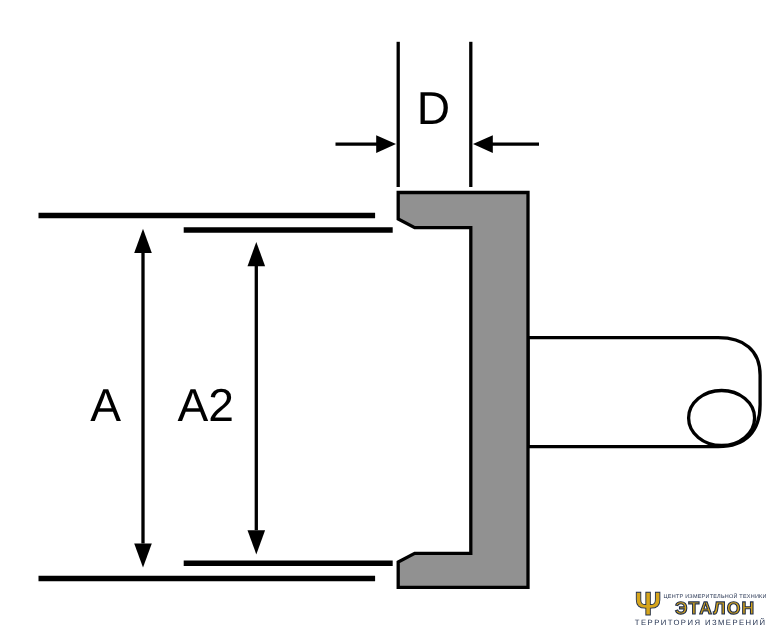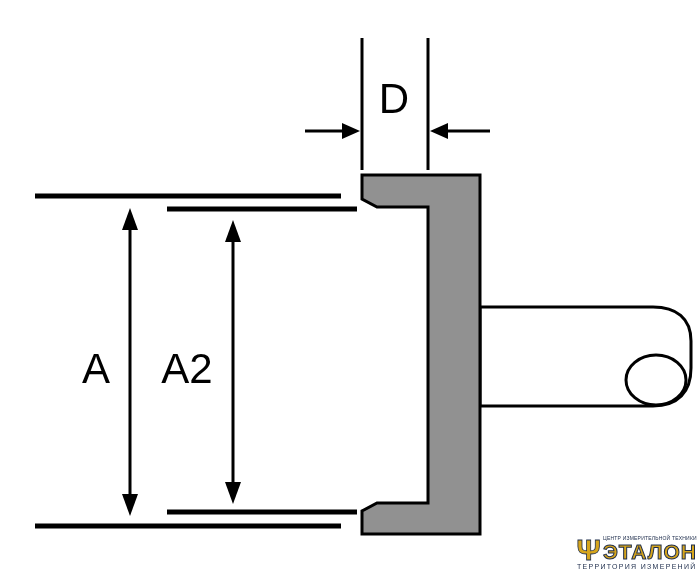--- a/index.html
+++ b/index.html
@@ -25,21 +25,21 @@
              text-anchor:middle;}
 
   
   .logo{position:absolute;right:3px;bottom:2px;text-align:center;
         font-family:"Liberation Sans",sans-serif;}
   .logo-row{display:flex;align-items:flex-end;justify-content:flex-end;gap:2px;}
   .logo-symbol{color:var(--logo-gold);-webkit-text-stroke:0.8px var(--logo-navy);
                font-size:30px;line-height:0.85;font-weight:bold;}
   .logo-main{display:flex;flex-direction:column;align-items:center;}
   .logo-top{font-size:5px;color:var(--logo-navy);white-space:nowrap;letter-spacing:0.2px;}
-  .logo-name{font-size:21px;font-weight:bold;color:var(--logo-gold);
+  .logo-name{font-size:16px;font-weight:bold;color:var(--logo-gold);
              -webkit-text-stroke:1px var(--logo-navy);letter-spacing:1px;line-height:1;}
   .logo-bottom{font-size:7px;color:var(--logo-navy);letter-spacing:1.3px;margin-top:1px;
                white-space:nowrap;}
 </style>
 </head>
 <body>
 
 <div class="stage">
 
   <svg width="700" height="572" viewBox="0 0 700 572">

